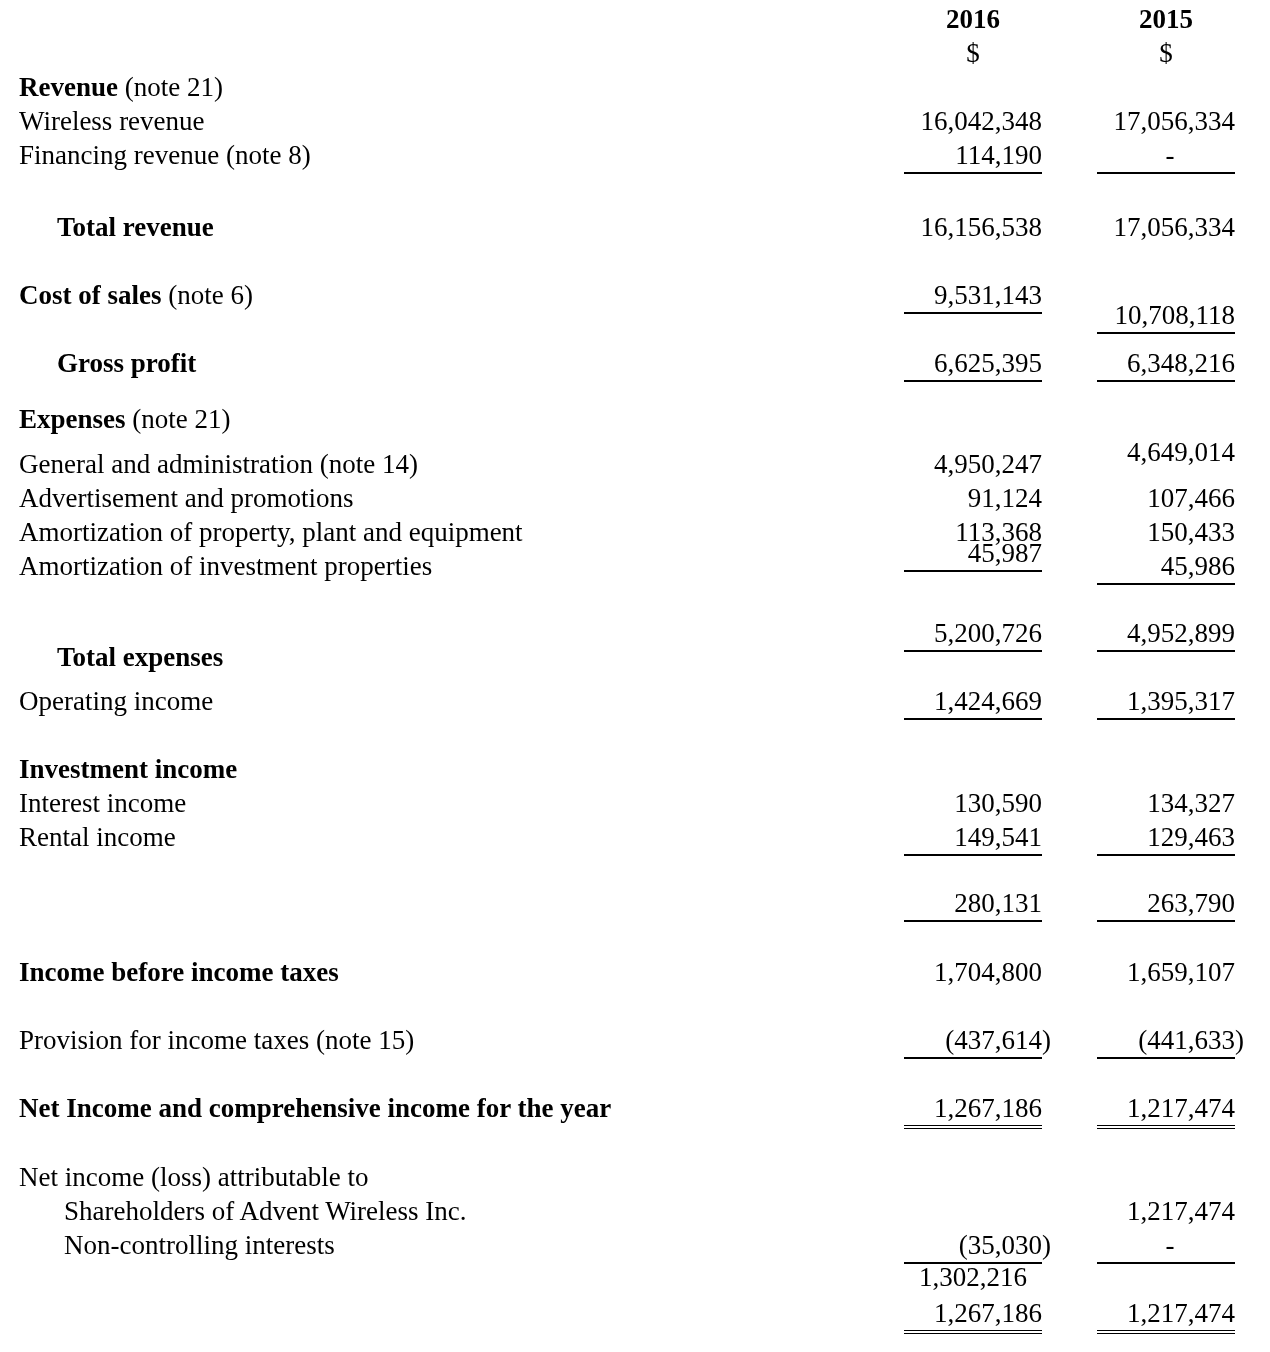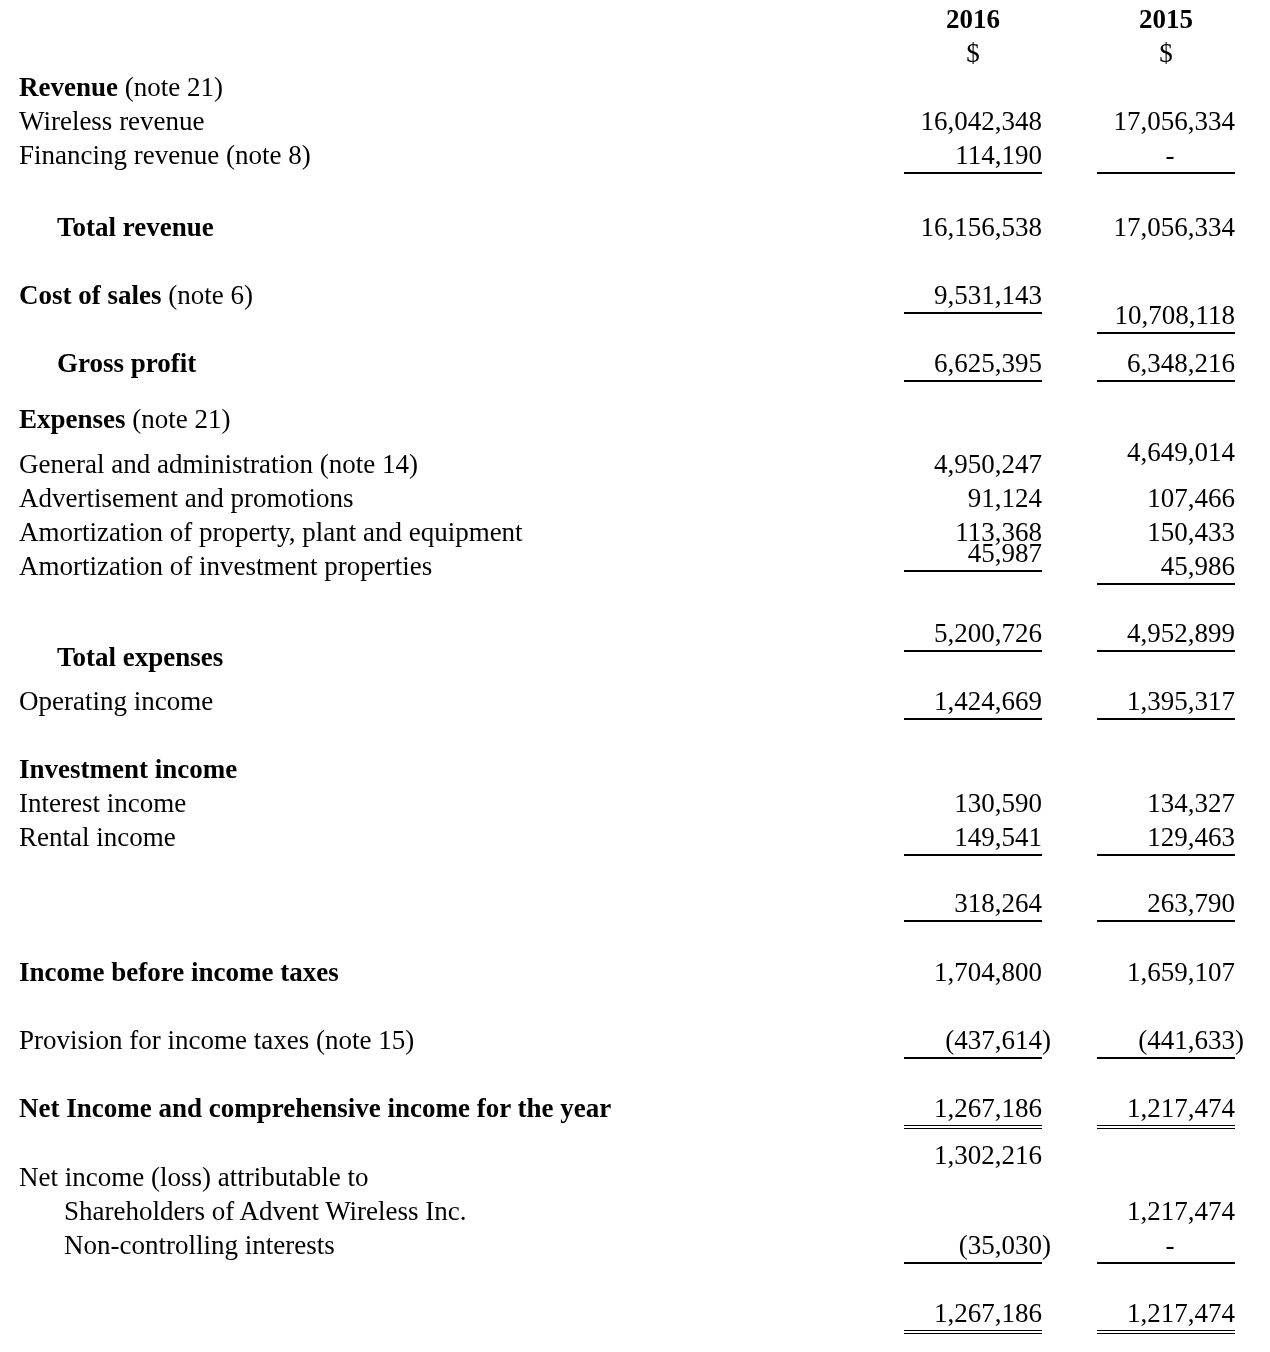--- a/index.html
+++ b/index.html
@@ -81,41 +81,41 @@
   <div class="abs label b" style="top:752px;">Investment income</div>
 
   <div class="abs label" style="top:786px;">Interest income</div>
   <div class="abs num c16" style="top:786px;">130,590</div>
   <div class="abs num c15" style="top:786px;">134,327</div>
 
   <div class="abs label" style="top:820px;">Rental income</div>
   <div class="abs num c16 u" style="top:820px;">149,541</div>
   <div class="abs num c15 u" style="top:820px;">129,463</div>
 
-  <div class="abs num c16 u" style="top:886px;">318,264</div>
+  <div class="abs num c16 u" style="top:886px;">280,131</div>
   <div class="abs num c15 u" style="top:886px;">263,790</div>
 
   <div class="abs label b" style="top:955px;">Income before income taxes</div>
   <div class="abs num c16" style="top:955px;">1,704,800</div>
   <div class="abs num c15" style="top:955px;">1,659,107</div>
 
   <div class="abs label" style="top:1023px;">Provision for income taxes (note 15)</div>
   <div class="abs num c16 u" style="top:1023px;"><span>(437,614</span></div>
   <div class="abs" style="top:1023px; left:1042px;">)</div>
   <div class="abs num c15 u" style="top:1023px;"><span>(441,633</span></div>
   <div class="abs" style="top:1023px; left:1235px;">)</div>
 
   <div class="abs label b" style="top:1091px;">Net Income and comprehensive income for the year</div>
   <div class="abs num c16 uu" style="top:1091px;">1,267,186</div>
   <div class="abs num c15 uu" style="top:1091px;">1,217,474</div>
 
   <div class="abs label" style="top:1160px;">Net income (loss) attributable to</div>
 
   <div class="abs label indent2" style="top:1194px;">Shareholders of Advent Wireless Inc.</div>
-  <div class="abs num c16" style="top:1138px;">1,302,216</div>
+  <div class="abs num c16" style="top:1260px;text-align:center;">1,302,216</div>
   <div class="abs num c15" style="top:1194px;">1,217,474</div>
 
   <div class="abs label indent2" style="top:1228px;">Non-controlling interests</div>
   <div class="abs num c16 u" style="top:1228px;"><span>(35,030</span></div>
   <div class="abs" style="top:1228px; left:1042px;">)</div>
   <div class="abs c15 u" style="top:1228px; text-align:center; padding-left:8px; box-sizing:border-box;">-</div>
 
   <div class="abs num c16 uu" style="top:1296px;">1,267,186</div>
   <div class="abs num c15 uu" style="top:1296px;">1,217,474</div>
 

